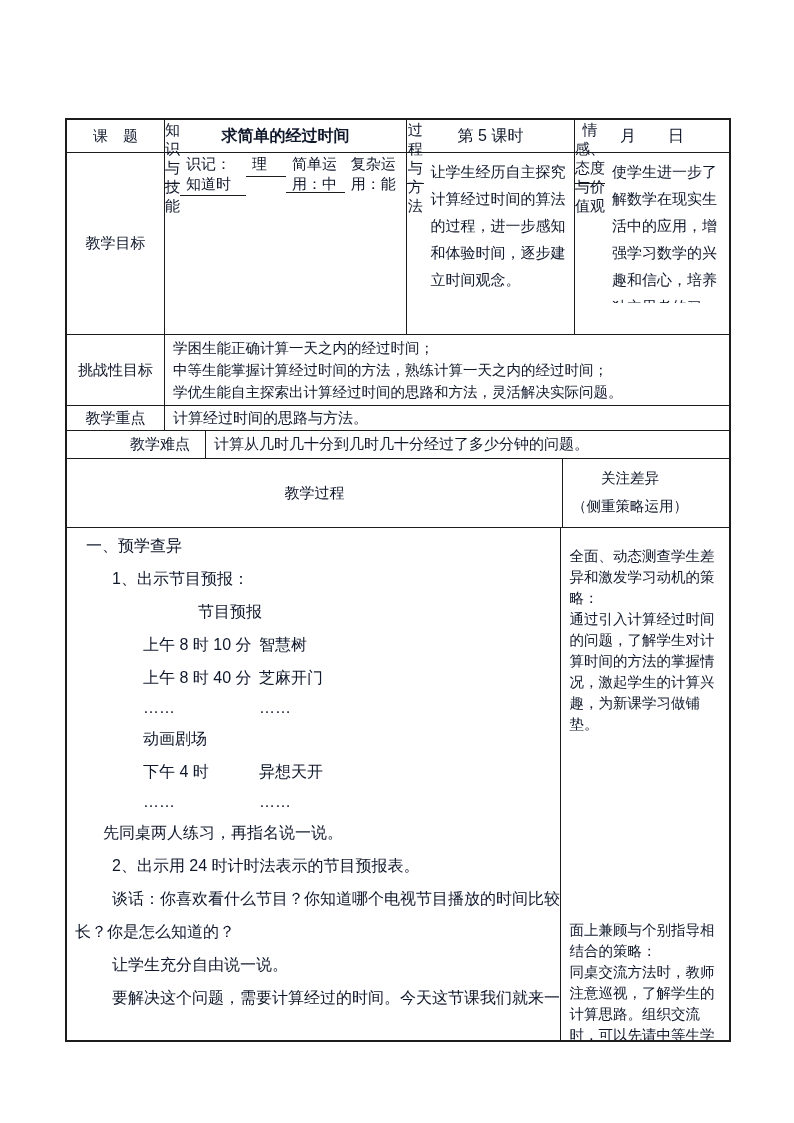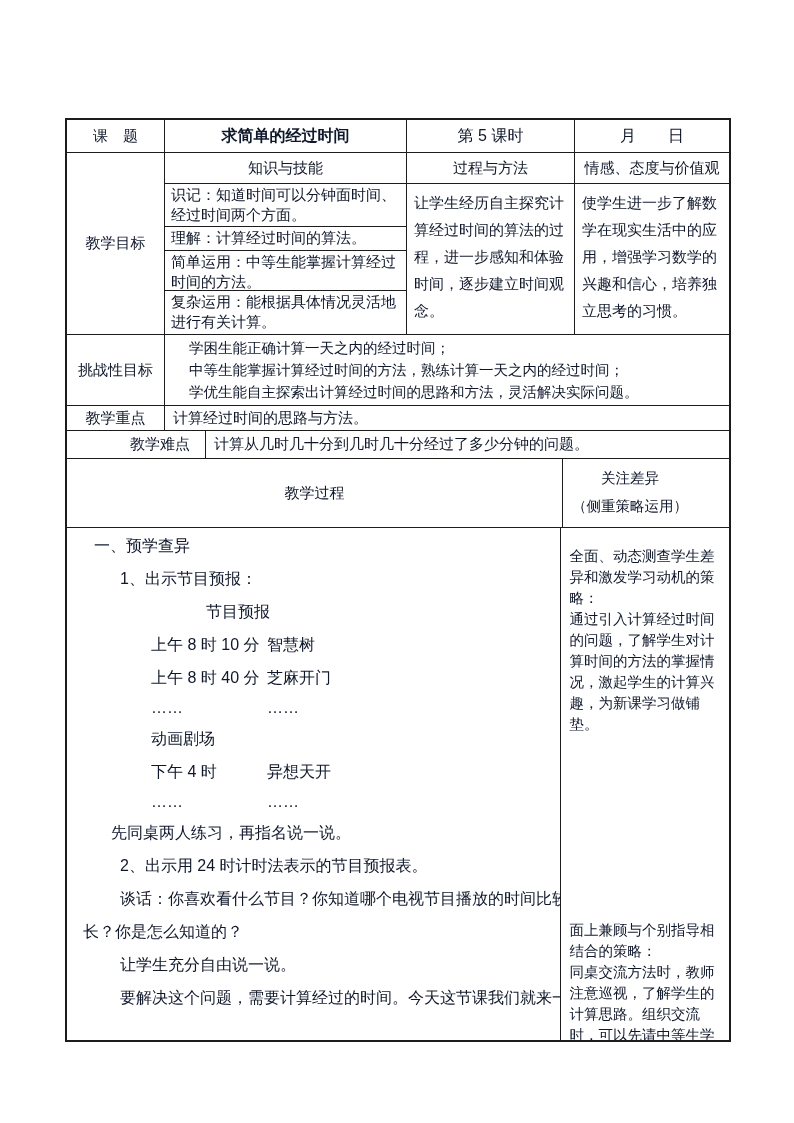--- a/index.html
+++ b/index.html
@@ -30,44 +30,44 @@
 
   
   .r-head { height: 32px; font-size: 16px; }
   .c1 { width: 97px; }
   .c2 { width: 242px; }
   .c3 { width: 168px; }
   .c4 { width: 155px; }
 
   
   .r-objectives { height: 182px; }
-  .obj-col { display: flex; flex-direction: column; }
+  .obj-col { display: flex; flex-direction: row; }
   .subhead { height: 31px; font-size: 15px; }
   .k-item { font-size: 15px; line-height: 20px; padding: 1px 3px 0 6px; overflow: hidden; }
   .k0 { height: 43px; } .k1 { height: 24px; } .k2 { height: 40px; } .k3 { height: 43px; }
   .obj-para { height: 150px; font-size: 15px; line-height: 27px; padding: 5px 4px 0 7px; overflow: hidden; }
   .label-cell { font-size: 15px; }
 
   
   .r-challenge { height: 71px; }
-  .challenge-content { width: 565px; font-size: 14.5px; line-height: 22px; padding: 2px 4px 0 24px; }
+  .challenge-content { width: 565px; font-size: 14.5px; line-height: 22px; padding: 2px 4px 0 8px; }
 
   
   .r-key { height: 25px; }
   .r-diff { height: 28px; padding-left: 48px; }
   .kd-content { width: 565px; font-size: 15px; display: flex; align-items: center; padding-left: 8px; }
 
   
   .r-process-head { height: 69px; }
   .ph-left { width: 495px; font-size: 15px; }
   .ph-right { width: 135px; font-size: 14.5px; line-height: 28px; padding-top: 5px; text-align: center; }
 
   
   .r-main { height: 513px; }
-  .main-left { width: 495px; padding: 1px 0 0 16px; font-size: 16px; overflow: hidden; }
+  .main-left { width: 495px; padding: 1px 0 0 8px; font-size: 16px; overflow: hidden; }
   .main-left p { line-height: 33px; white-space: normal; }
   .ind-sec { padding-left: 11px; }
   .ind-2 { padding-left: 37px; }
   .ind-q { padding-left: 28px; }
   .prog-title { padding-left: 123px; }
   .prog-row { display: flex; padding-left: 68px; line-height: 33px; align-items: center; }
   .prog-row.dots { line-height: 28px; height: 28px; }
   .prog-time { width: 116px; }
   .talk-para { text-indent: 37px; width: 493px; }
   .main-right { width: 169px; padding: 18px 6px 0 8px; font-size: 14.5px; line-height: 21px; overflow: hidden; }

